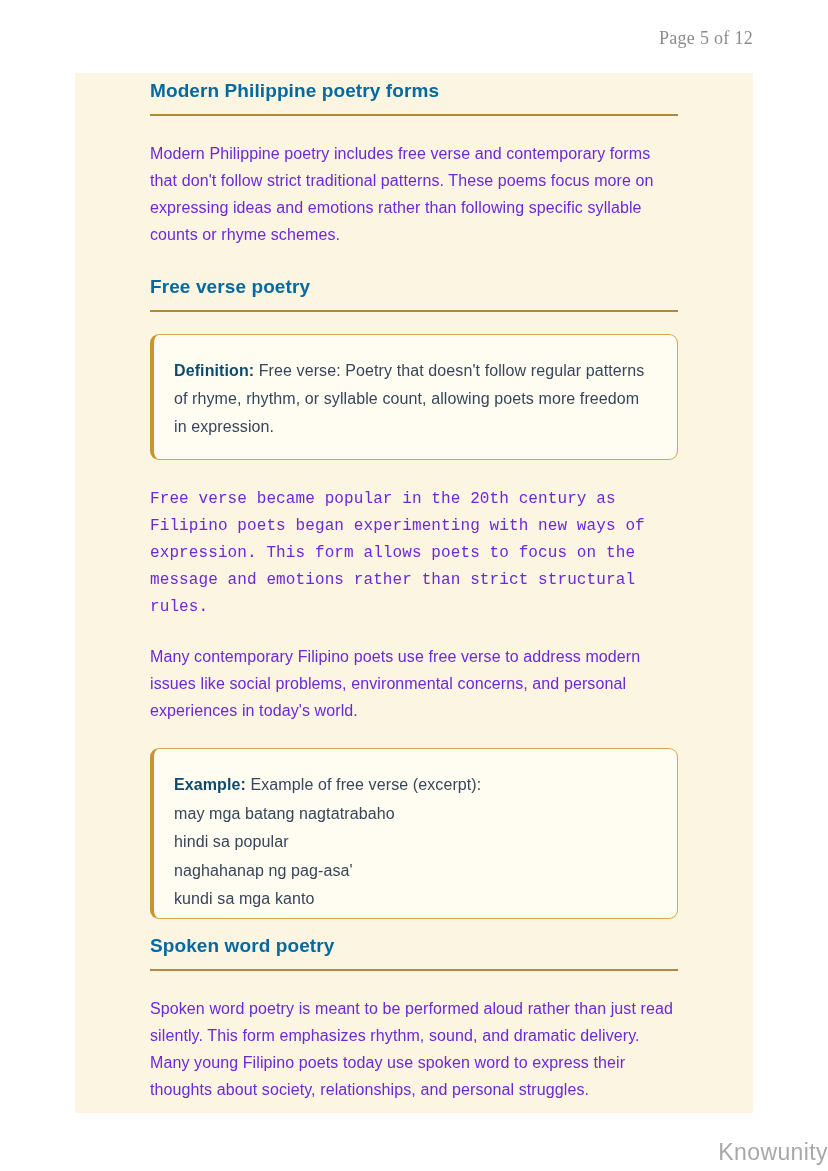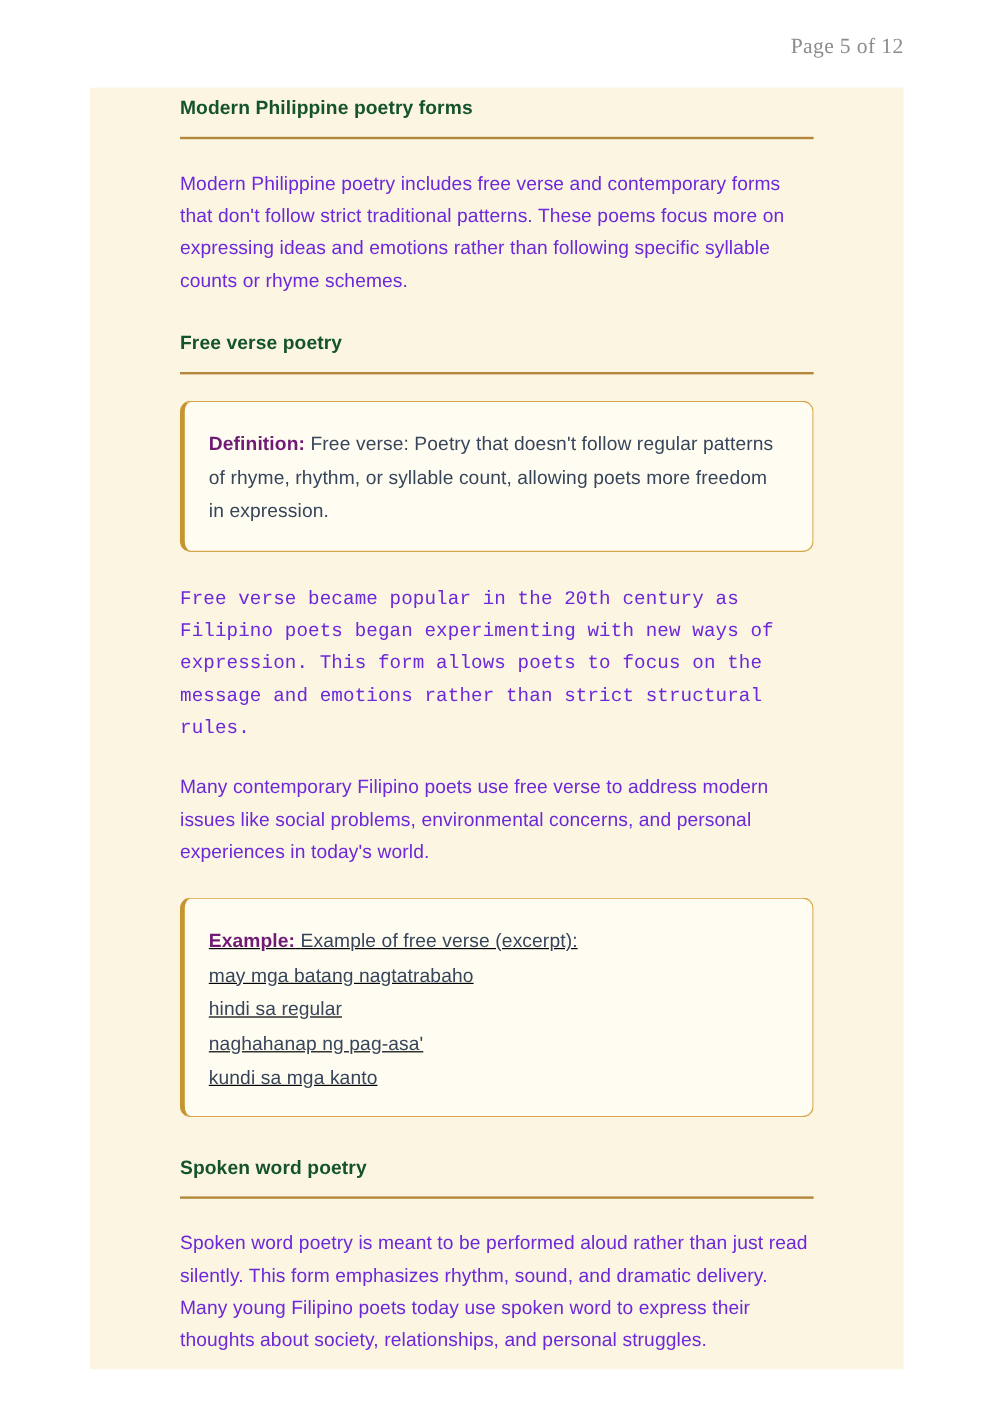--- a/index.html
+++ b/index.html
@@ -22,60 +22,60 @@
     color: #8c8c8c;
     letter-spacing: 0.3px;
   }
   .sheet {
     width: 678px;
     margin: 73px auto 0 75px;
     background: #fbf5e1;
     padding: 7px 75px 10px 75px;
   }
   .section-heading {
-    font-size: 16px;
+    font-size: 19px;
     line-height: 22px;
     font-weight: bold;
-    color: #14532d;
+    color: #0369a1;
     letter-spacing: 0.1px;
   }
   .heading-rule {
     border: none;
     border-top: 2px solid #b3883c;
     margin-top: 12px;
     height: 0;
   }
   .para {
     font-size: 16px;
     line-height: 27px;
     color: #6d28d9;
     letter-spacing: 0.1px;
   }
   .para-1 { margin-top: 24px; }
   .heading-block-2 { margin-top: 28px; }
-  .heading-block-3 { margin-top: 32px; }
+  .heading-block-3 { margin-top: 16px; }
   .callout {
     border: 1.5px solid #d8a548;
     border-left: 4px solid #c6952f;
     border-radius: 9px;
     background: #fffdf2;
     margin-top: 22px;
     padding: 22px 26px 18px 20px;
   }
   .callout-text, .poem-line {
     font-size: 16px;
     line-height: 28px;
     color: #37455b;
     letter-spacing: 0.1px;
   }
-  .example-callout { margin-top: 24px; padding-bottom: 16px; text-decoration: underline; }
+  .example-callout { margin-top: 24px; padding-bottom: 4px; }
   .example-callout .callout-text, .example-callout .poem-line { line-height: 28.5px; }
   .callout-label {
     font-weight: bold;
-    color: #701a75;
+    color: #0c4a6e;
   }
   .para-2 { margin-top: 26px; font-family: Liberation Mono, monospace; }
   .para-3 { margin-top: 22px; }
   .para-4 { margin-top: 24px; }
   .footer-brand {
     margin-top: 26px;
     text-align: right;
     font-size: 23px;
     color: #a8a8a8;
     letter-spacing: 0.4px;
@@ -109,21 +109,21 @@
   <p class="para para-2">Free verse became popular in the 20th century as Filipino poets began experimenting with new ways of expression. This form allows poets to focus on the message and emotions rather than strict structural rules.</p>
 
   <p class="para para-3">Many contemporary Filipino poets use free verse to address modern issues like social problems, environmental concerns, and personal experiences in today's world.</p>
 
   <div class="callout example-callout">
     <p class="callout-text">
       <span class="callout-label">Example:</span>
       <span>Example of free verse (excerpt):</span>
     </p>
     <p class="poem-line">may mga batang nagtatrabaho</p>
-    <p class="poem-line">hindi sa regular</p>
+    <p class="poem-line">hindi sa popular</p>
     <p class="poem-line">naghahanap ng pag-asa'</p>
     <p class="poem-line">kundi sa mga kanto</p>
   </div>
 
   <div class="heading-block heading-block-3">
     <div class="section-heading">Spoken word poetry</div>
     <hr class="heading-rule">
   </div>
   <p class="para para-4">Spoken word poetry is meant to be performed aloud rather than just read silently. This form emphasizes rhythm, sound, and dramatic delivery. Many young Filipino poets today use spoken word to express their thoughts about society, relationships, and personal struggles.</p>
 

